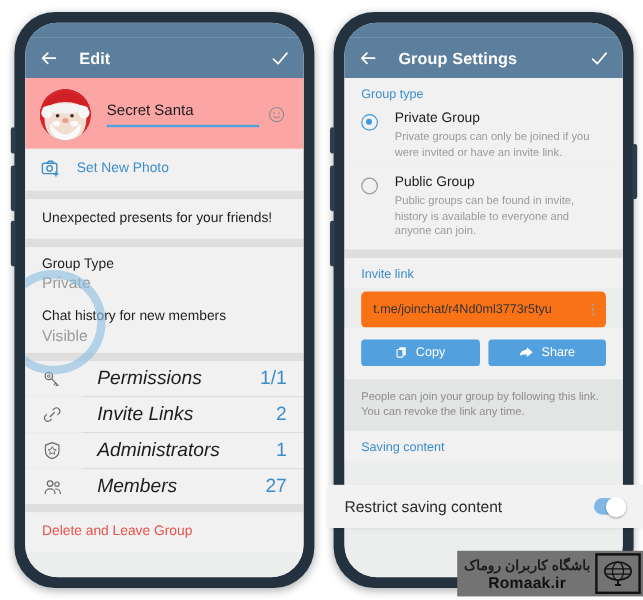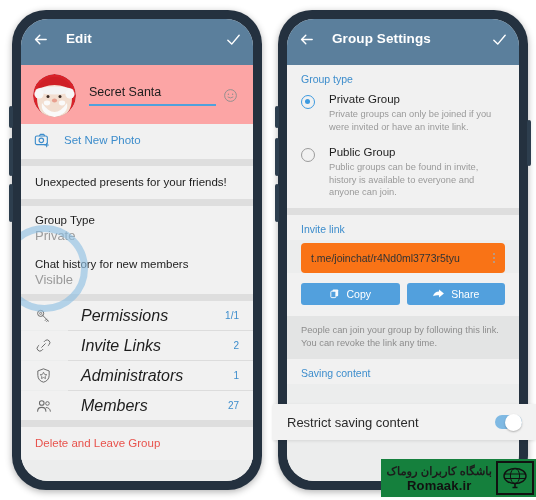--- a/index.html
+++ b/index.html
@@ -62,20 +62,21 @@
   .notch-strip {
     height: 12px;
     background: #5b7f9c;
   }
 
   
   .appbar {
     height: 34px;
     background: #5b7f9c;
     display: flex;
+    align-items: center;
     padding: 0 11px;
     box-sizing: border-box;
   }
   .appbar .title {
     color: #ffffff;
     font-size: 13.5px;
     font-weight: bold;
     margin-left: 17px;
     letter-spacing: 0.1px;
     flex: 1;
@@ -176,21 +177,21 @@
   }
   .list-row .li { width: 20px; flex: 0 0 auto; display:flex; align-items:center; }
   .list-row .lbl {
     flex: 1;
     margin-left: 26px;
     font-size: 16px;
     color: #1d1d1d;
     font-style: italic;
   }
   .list-row .cnt {
-    font-size: 10px;
+    font-size: 16px;
     color: #3d8dcc;
   }
 
   .danger-row {
     padding: 10px 14px 11px 14px;
     background: #f1f1f1;
     font-size: 11.5px;
     color: #e8524c;
   }
 
@@ -331,21 +332,21 @@
     background: #ffffff;
     box-shadow: 0 1px 2px rgba(0,0,0,0.28);
   }
 
   
   .watermark {
     position: absolute;
     right: 0px;
     bottom: 3px;
     z-index: 80;
-    background: #15803d;
+    background: #737373;
     display: flex;
     align-items: center;
     padding: 2px 2px 2px 6px;
   }
   .wm-text {
     text-align: center;
     direction: rtl;
     margin-right: 4px;
   }
   .wm-fa {

